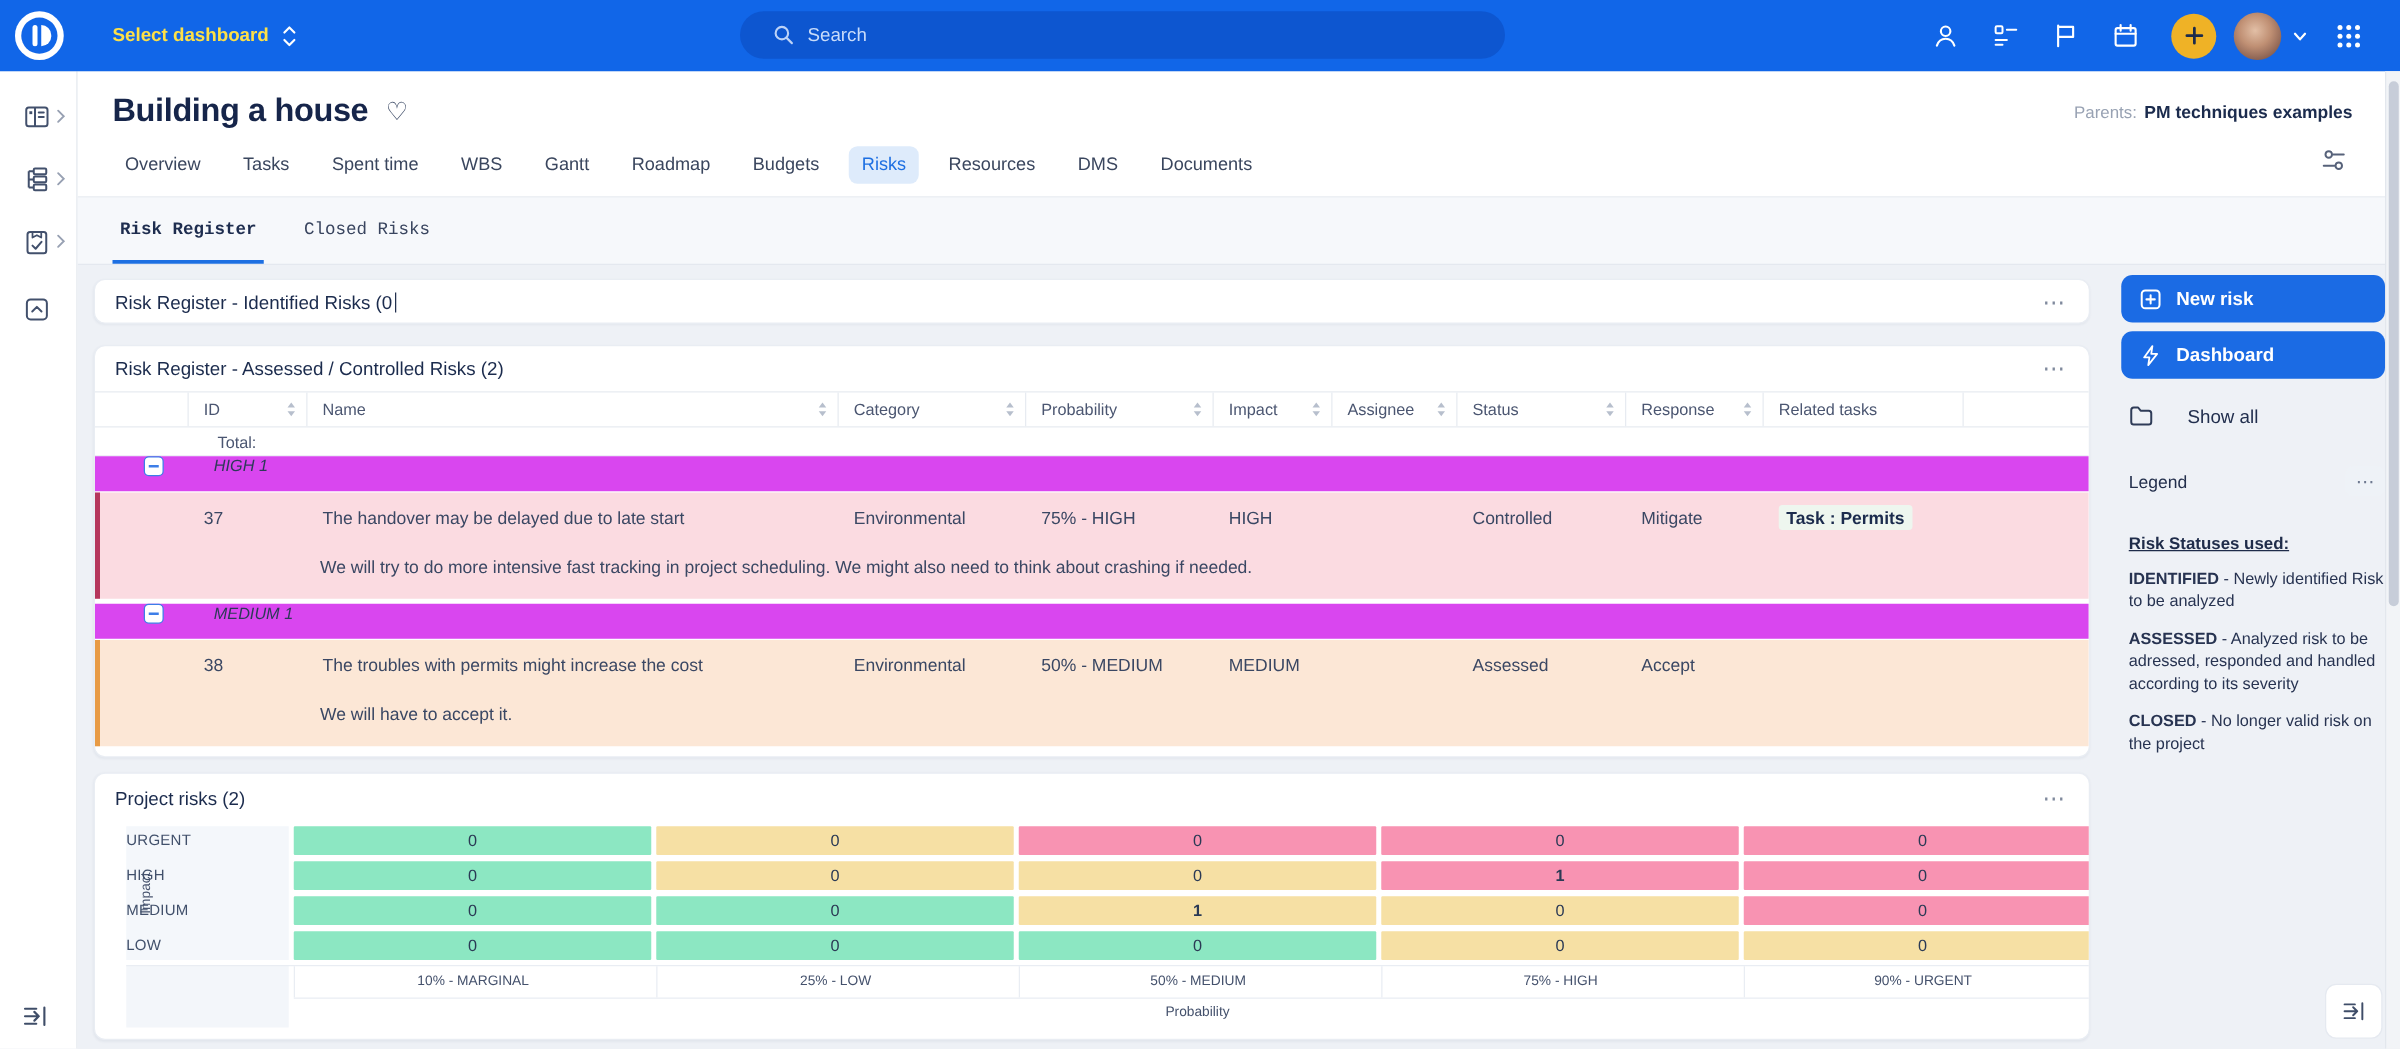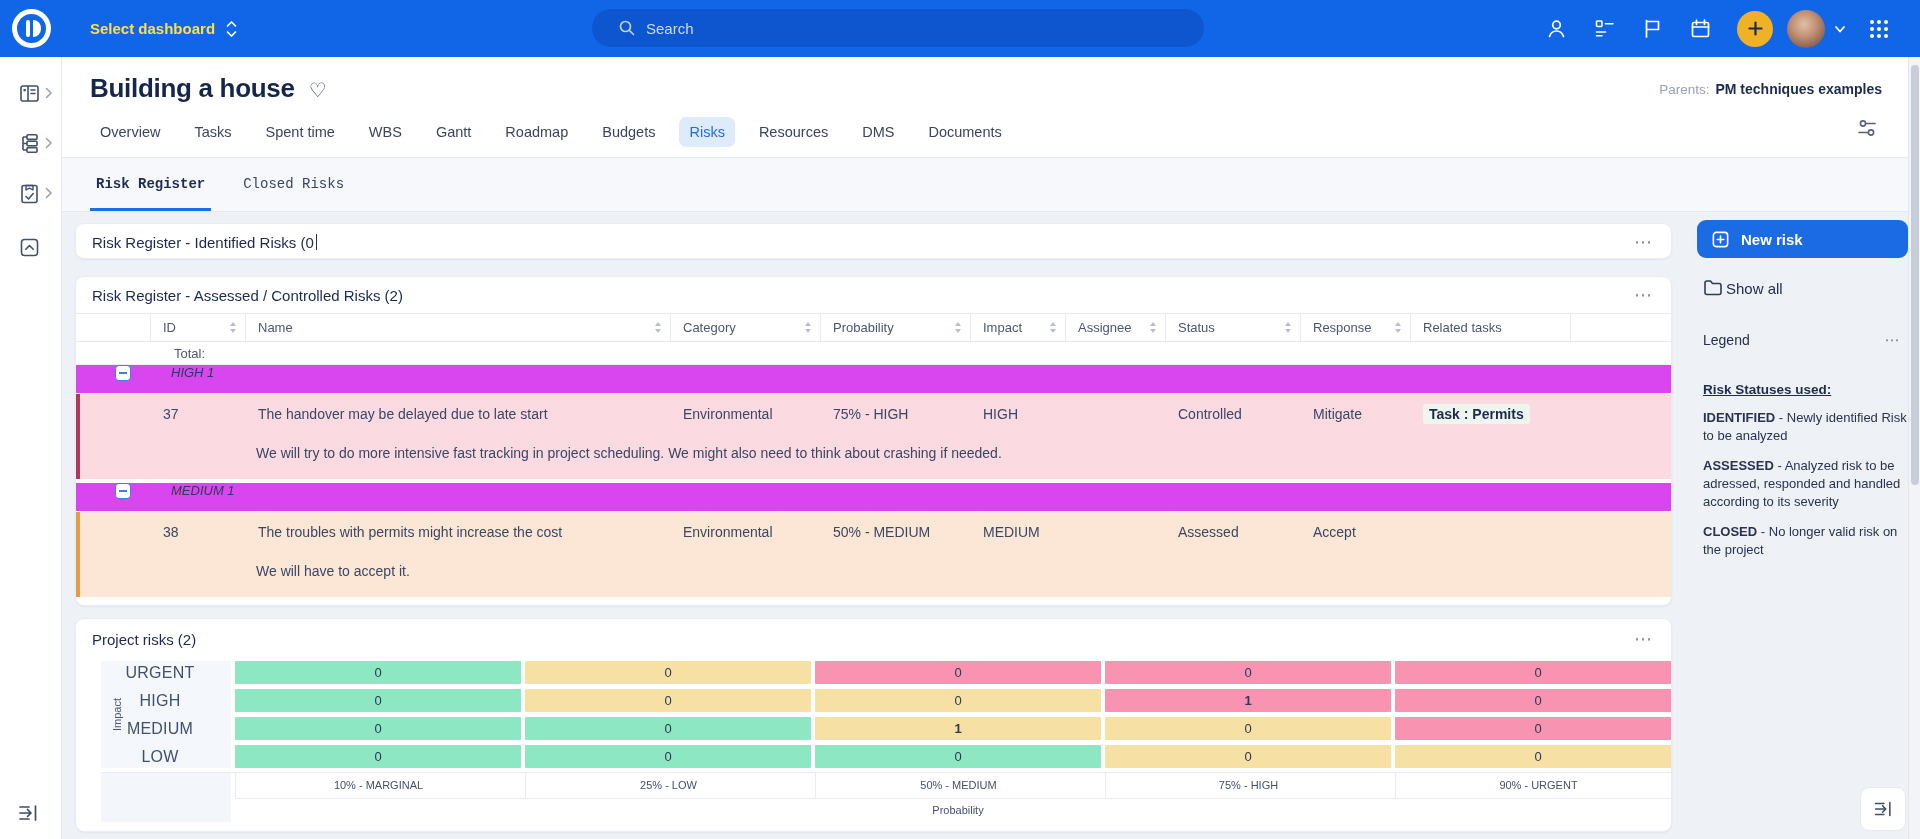--- a/index.html
+++ b/index.html
@@ -103,36 +103,36 @@
 
   .p-matrix { margin-top:12px; height:214px; }
   .p-matrix .panel-title-row { height:34px; padding-top:6px; }
   .mx { position:relative; margin:8px 0 0 25px; width:1580px; }
   .mx-rows-bg { position:absolute; left:0; top:0; width:130px; height:107px; background:#F4F7FB; }
   .mx-labels-bg { position:absolute; left:0; top:111px; width:130px; height:50px; background:#F3F6FA; }
   .mx-impact { position:absolute; left:0; top:0; width:32px; height:107px; display:flex; align-items:center;
         justify-content:center; writing-mode:vertical-rl; transform:rotate(180deg); font-size:11px; color:#4A5670; }
   .mx-grid { position:relative; display:grid; grid-template-columns:130px repeat(5,286px);
         grid-auto-rows:23px; column-gap:4px; row-gap:5px; }
-  .mx-rowlabel { font-size:16px; color:#41506B; text-align:center; padding-right:12px; line-height:23px; letter-spacing:0.2px; }
+  .mx-rowlabel { font-size:12px; color:#41506B; text-align:left; padding-right:12px; line-height:23px; letter-spacing:0.2px; }
   .mx-cell { text-align:center; font-size:13px; color:#2B3A55; line-height:23px; border-radius:1px; cursor:pointer; }
   .mx-collabels { position:relative; display:grid; grid-template-columns:130px repeat(5,286px); column-gap:4px;
         margin-top:4px; border-top:1px solid #E9EDF3; }
   .mx-collabel { font-size:11px; color:#44516C; text-align:center; line-height:25px; border-left:1px solid #E9EDF3; }
   .mx-spacer { border-left:none; }
   .mx-prob { border-top:1px solid #E9EDF3; margin-left:134px; width:1446px; text-align:center;
         font-size:11px; color:#44516C; line-height:23px; }
 
   
   .right-col { position:absolute; left:1688px; top:212px; width:232px; height:627px; padding:0 12px 16px 9px; }
   .btn-blue { height:38px; border-radius:9px; background:#1B6BE4; color:#fff; display:flex; align-items:center;
         padding-left:14px; gap:11px; font-size:15px; font-weight:700; cursor:pointer; }
   .btn-newrisk { margin-top:8px; }
   .btn-dashboard { margin-top:7px; }
-  .showall { margin-top:16px; height:28px; display:flex; align-items:center; gap:3px; padding-left:6px;
+  .showall { margin-top:16px; height:28px; display:flex; align-items:center; gap:27px; padding-left:6px;
         font-size:15px; color:#222F4E; cursor:pointer; }
   .legend-head { margin-top:26px; display:flex; align-items:center; justify-content:space-between; padding-left:6px; }
   .legend-title { font-size:14px; color:#232F4C; }
   .legend-dots { background:#EEF2F7; border-radius:6px; width:32px; height:24px; display:flex; align-items:center;
         justify-content:center; color:#6E7990; font-size:15px; cursor:pointer; }
   .legend-body { padding-left:6px; }
   .legend-heading { margin-top:30px; font-size:13.5px; font-weight:700; text-decoration:underline; color:#1F2C4A; }
   .legend-item { margin-top:12px; font-size:13px; color:#273351; line-height:18px; }
   .legend-item b { font-weight:700; }
 
@@ -473,20 +473,26 @@
 </div>
 
 <div class="right-col">
   <div class="btn-blue btn-newrisk">
     <svg width="19" height="19" viewBox="0 0 20 20">
         <rect x="2.5" y="2.5" width="15" height="15" rx="3" stroke="#fff" stroke-width="1.7" fill="none"></rect>
         <path d="M10 6.5 V13.5 M6.5 10 H13.5" stroke="#fff" stroke-width="1.7" stroke-linecap="round"></path>
       </svg>
     <span>New risk</span>
   </div>
+  <div class="btn-blue btn-dashboard">
+    <svg width="19" height="19" viewBox="0 0 20 20">
+        <path d="M11.5 2 L4.5 11.5 H9 L8 18 L15.5 8.5 H10.5 Z" stroke="#fff" stroke-width="1.5" fill="none" stroke-linejoin="round"></path>
+      </svg>
+    <span>Dashboard</span>
+  </div>
   <div class="showall">
     <svg width="20" height="18" viewBox="0 0 20 18">
         <path d="M2 4 C2 2.9 2.9 2 4 2 H7.5 L9.5 4.5 H16 C17.1 4.5 18 5.4 18 6.5 V13.5 C18 14.6 17.1 15.5 16 15.5 H4 C2.9 15.5 2 14.6 2 13.5 Z" stroke="#2F3C58" stroke-width="1.6" fill="none" stroke-linejoin="round"></path>
       </svg>
     <span>Show all</span>
   </div>
   <div class="legend-head">
     <span class="legend-title">Legend</span>
     <span class="legend-dots">⋯</span>
   </div>

